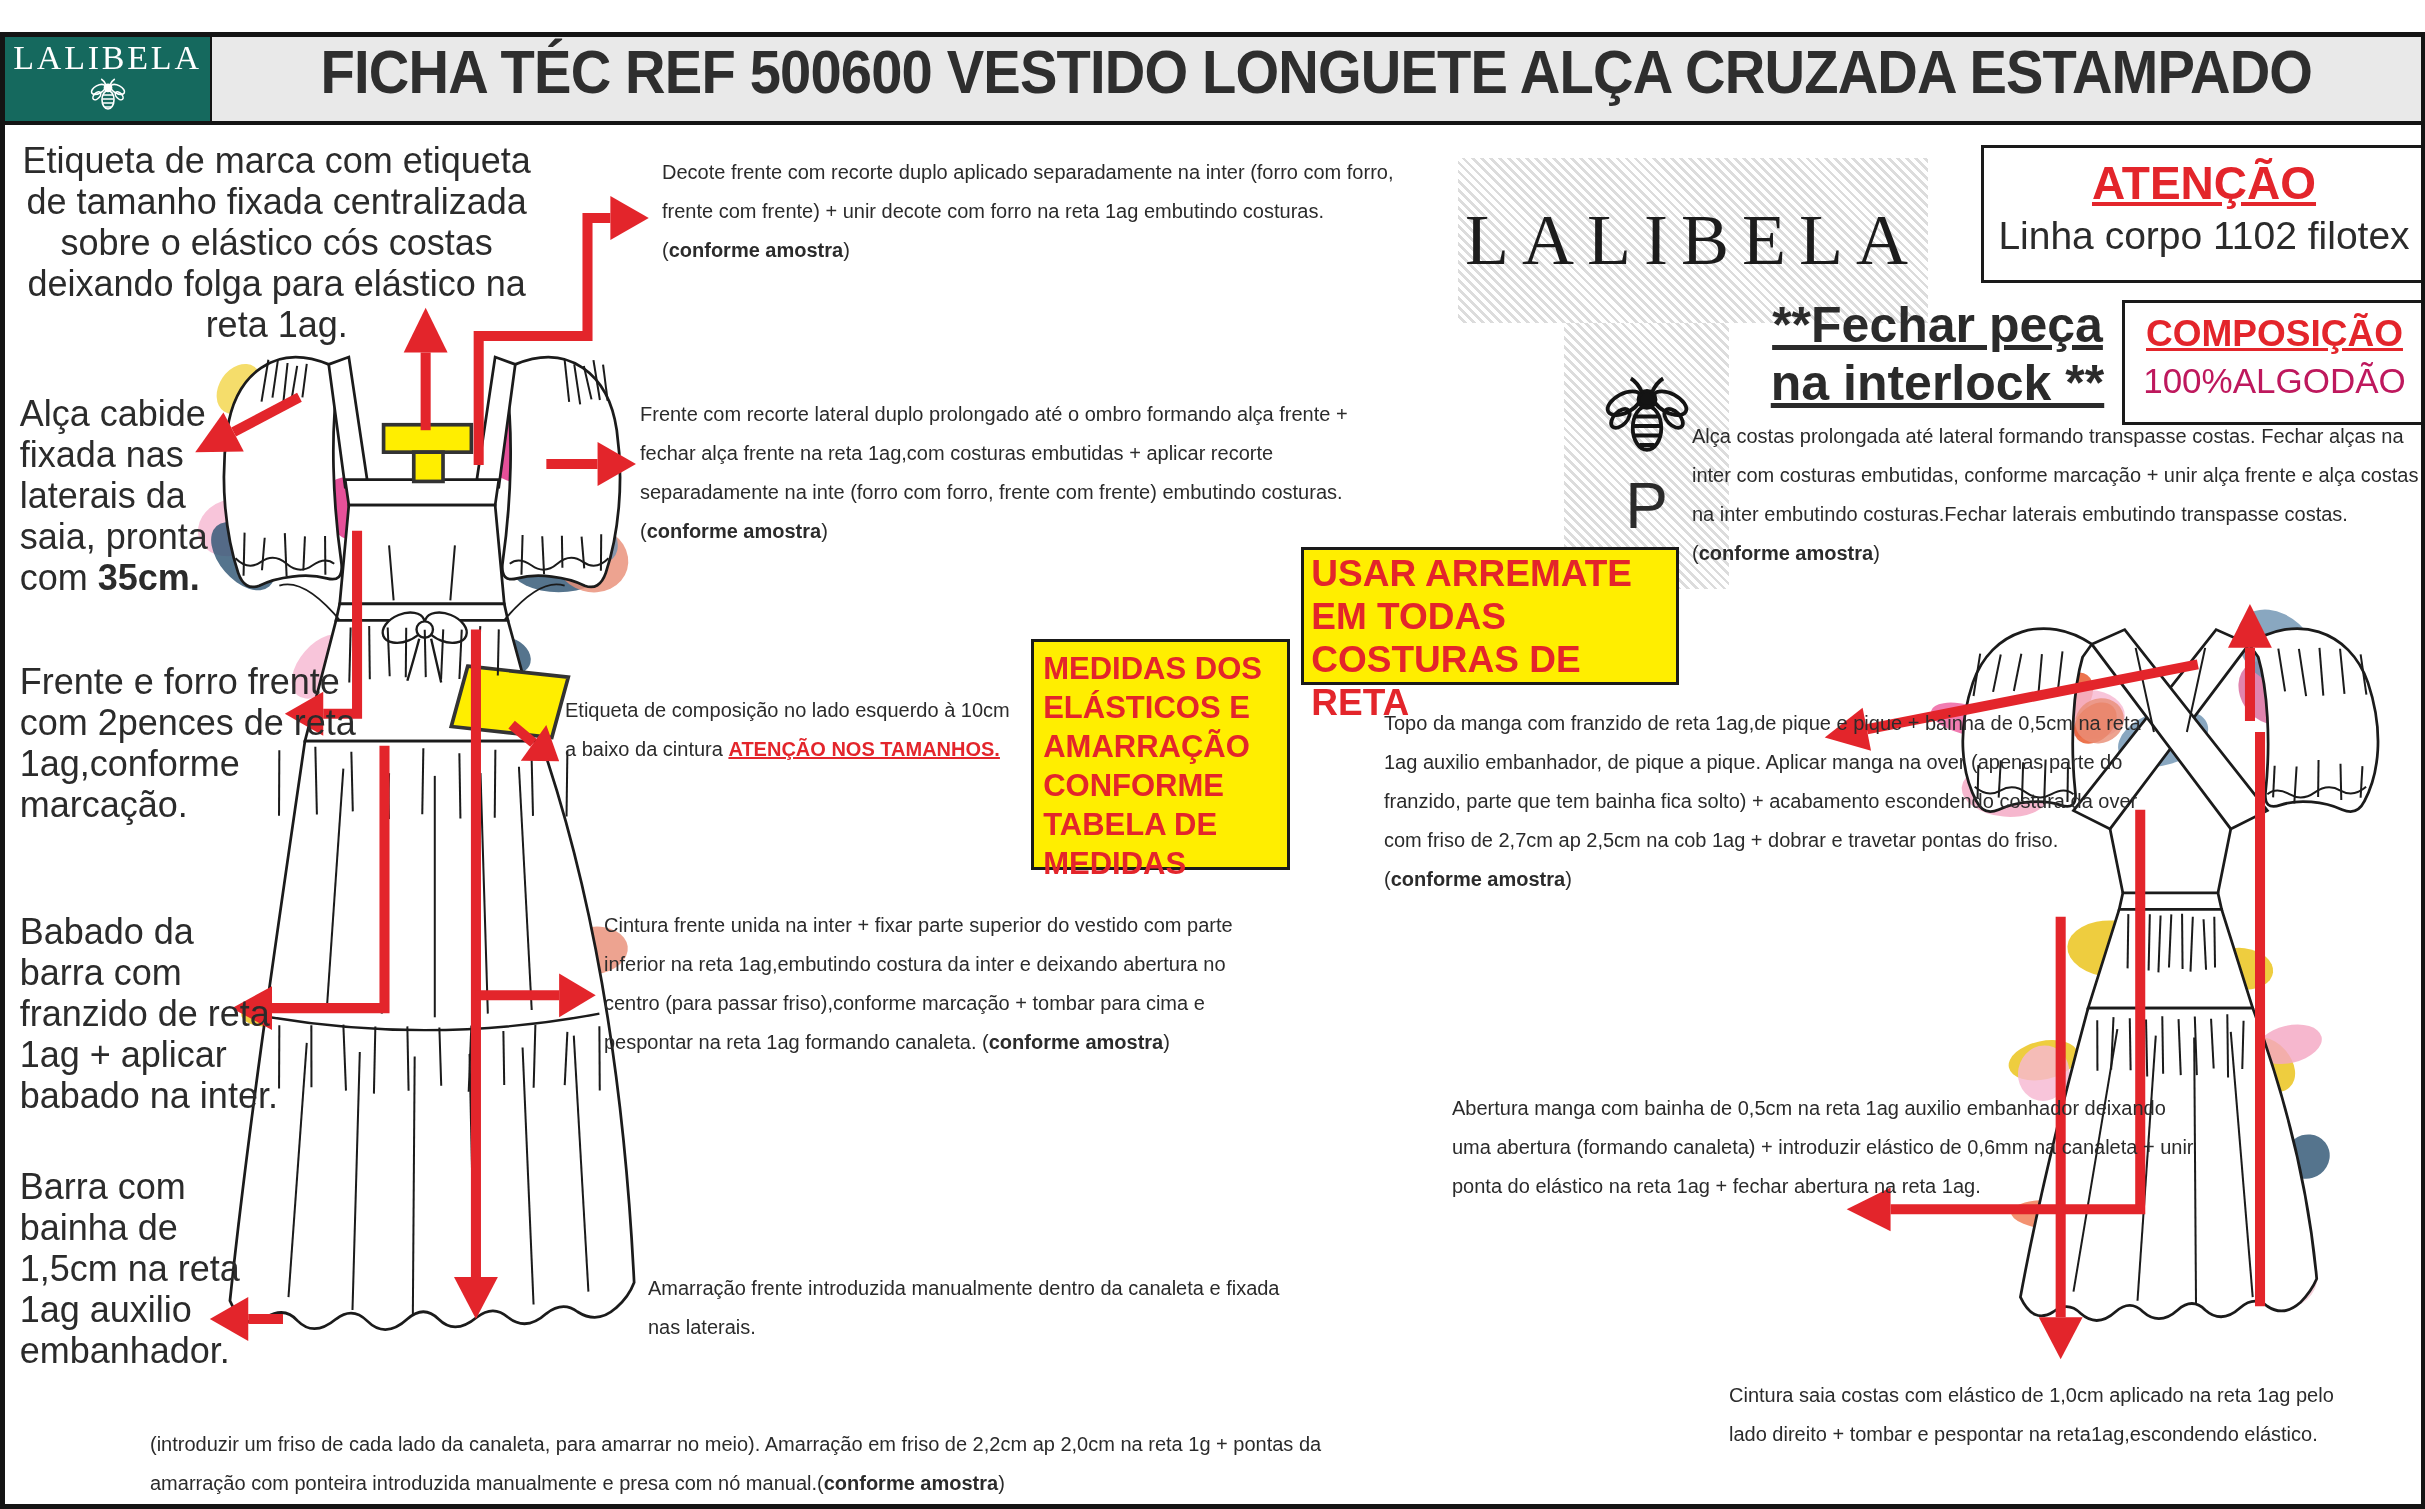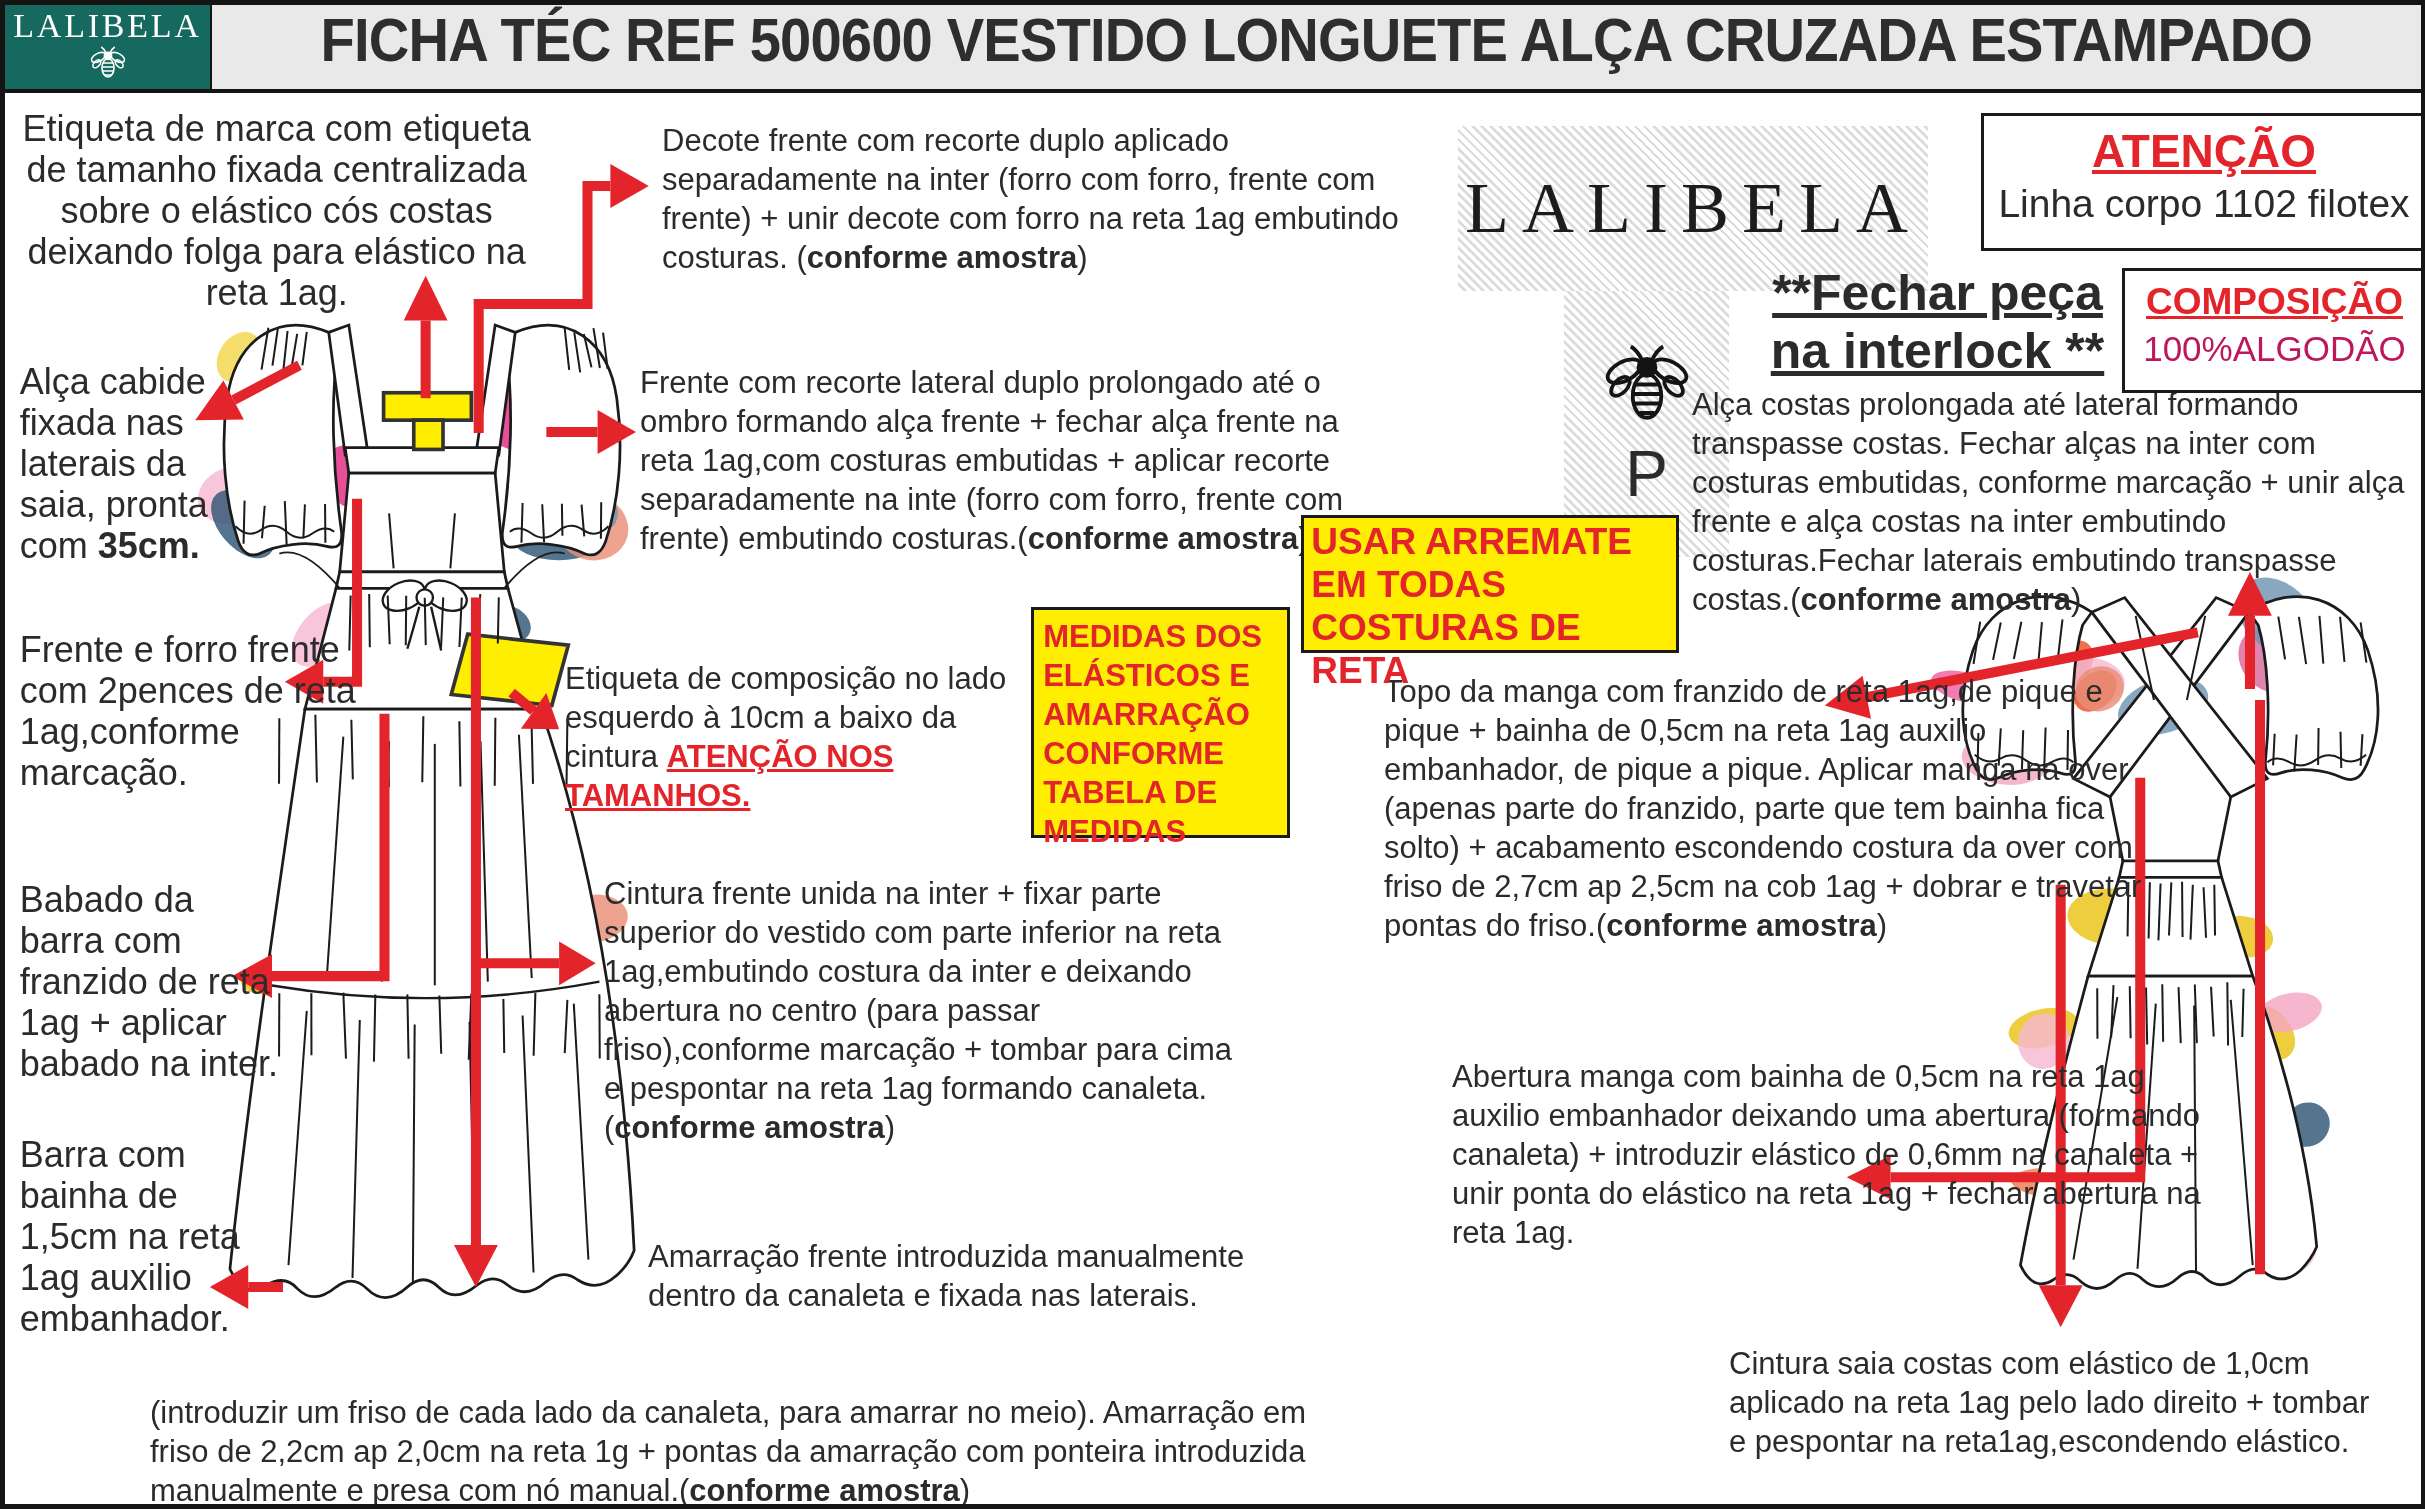--- a/index.html
+++ b/index.html
@@ -1,26 +1,26 @@
 <!DOCTYPE html>
 <html lang="pt" style="font-size:14.7px"><head>
 <meta charset="utf-8">
 <style>
   html,body{margin:0;padding:0;background:#fff;}
   body{width:2426px;height:1509px;position:relative;font-family:"Liberation Sans",sans-serif;color:#2b2b2b;}
-  .sheet{position:absolute;inset:0;border:5.5px solid #141414;box-sizing:border-box;background:#fff;overflow:hidden;}
+  .sheet{position:absolute;inset:0;border:5.5px solid #141414;box-sizing:border-box;background:#fff;overflow:hidden;margin-top:32px;}
   
   .hdr{position:absolute;left:0;top:0;width:100%;height:88px;background:#e9e9e9;border-bottom:4.6px solid #141414;box-sizing:border-box;}
   .logo{position:absolute;left:0;top:0;width:207px;height:84px;background:#15695e;color:#fff;display:flex;flex-direction:column;align-items:center;justify-content:flex-start;border-right:2.8px solid #141414;box-sizing:border-box;}
   .logo .bname{font-family:"Liberation Serif",serif;font-size:34px;letter-spacing:2.8px;margin-top:1.8px;}
   .logo svg{width:46px;height:40px;margin-top:-1.8px;}
   .title{position:absolute;left:211px;right:3.7px;top:0;height:84px;display:flex;align-items:flex-start;justify-content:center;}
   .title span{font-size:61px;font-weight:bold;color:#2e2e2e;white-space:nowrap;transform:scaleX(.92);letter-spacing:-0.9px;}
   
-  .note{position:absolute;font-size:31px;line-height:39px;z-index:5;}
+  .note{position:absolute;font-size:20px;line-height:39px;z-index:5;}
   .noteL{font-size:36px;line-height:41px;}
   .ctr{text-align:center;}
   b.u{}
   .alert{color:#e3252b;font-weight:bold;text-decoration:underline;}
   
   .ybox{position:absolute;background:#ffee00;border:3.7px solid #1a1a1a;box-sizing:border-box;color:#e3252b;font-weight:bold;z-index:6;}
   .ybox.usar{left:1296px;top:510px;width:378px;height:138px;font-size:37px;line-height:43px;padding:1.8px 7.3px;}
   .ybox.medidas{left:1026px;top:602px;width:259px;height:231px;font-size:31px;line-height:39px;padding:7.3px 9.2px;}
   
   .hatch{background:repeating-linear-gradient(45deg,#fff 0 3.7px,#dcdcdc 3.7px 6.4px);}

